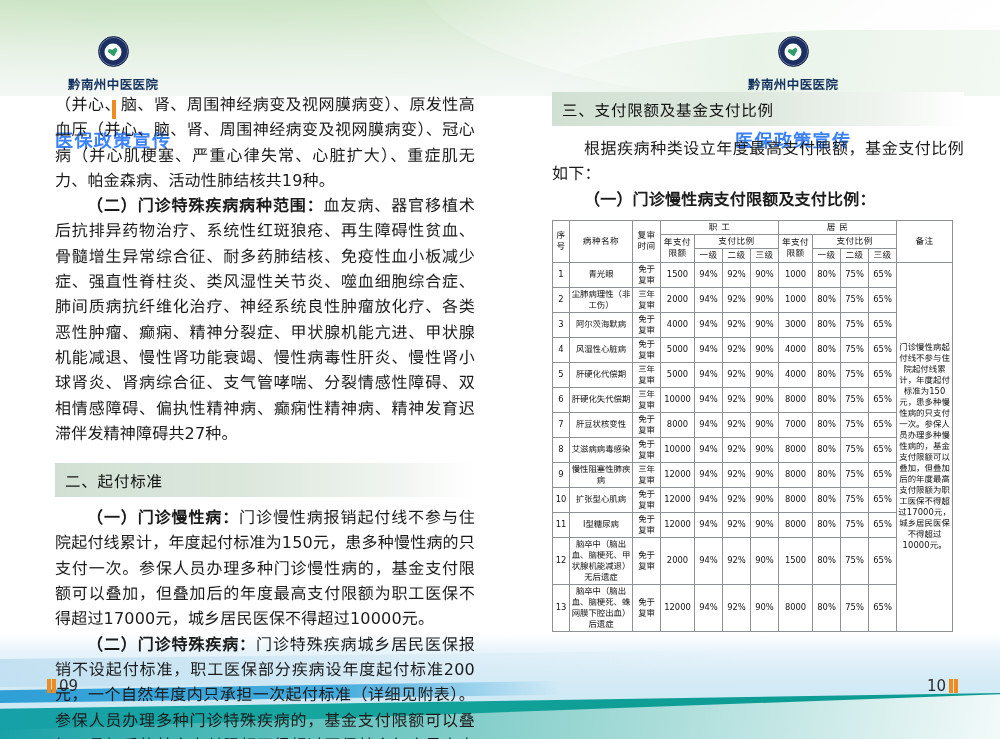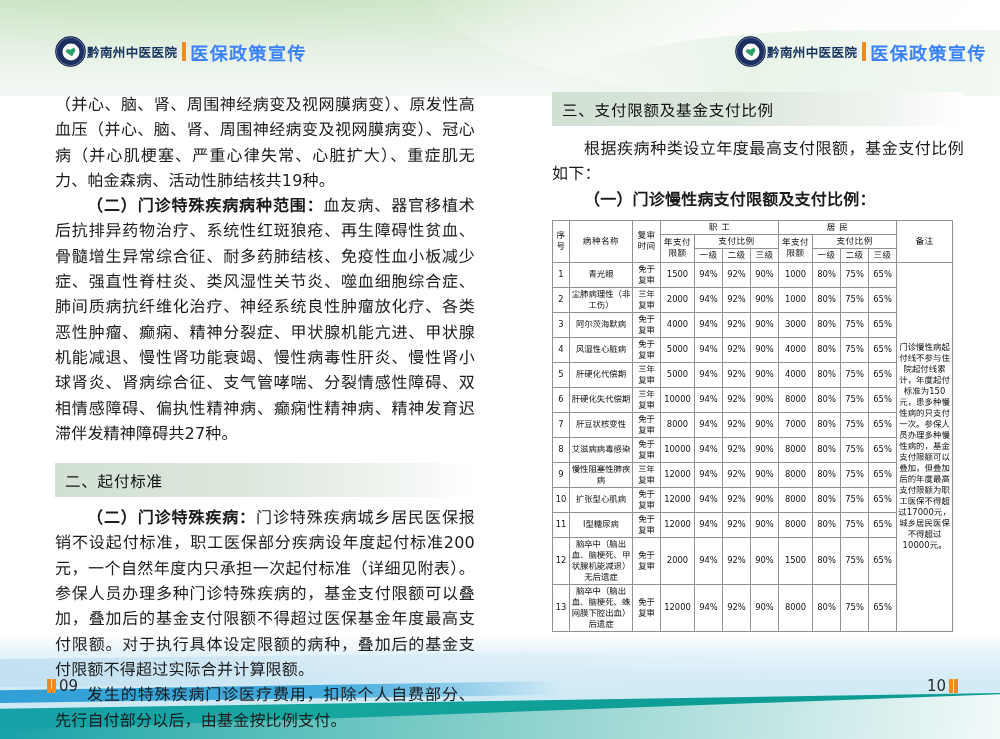--- a/index.html
+++ b/index.html
@@ -83,22 +83,23 @@
     width: 1000px; height: 40px;
     background: linear-gradient(100deg, rgba(190,222,240,.85) 0%, rgba(214,235,246,.55) 45%, rgba(255,255,255,0) 75%);
     clip-path: polygon(0 30%, 100% 0%, 100% 80%, 0 100%);
   }
 
   
   .brand {
     position: absolute;
     display: flex;
     align-items: center;
-    gap: 1px;
+    gap: 7px;
     white-space: nowrap;
+    flex-direction: column;
   }
   .brand-left  { left: 55px;  top: 36px; }
   .brand-right { left: 735px; top: 36px; }
 
   .brand-logo {
     width: 29px; height: 29px;
     border-radius: 50%;
     background: radial-gradient(circle at 50% 50%, #ffffff 0 34%, #1b2f63 36% 100%);
     border: 1px solid #16264f;
     position: relative;
@@ -281,20 +282,21 @@
   <div class="col col-left">
 
     <p class="body-text">（并心、脑、肾、周围神经病变及视网膜病变）、原发性高血压（并心、脑、肾、周围神经病变及视网膜病变）、冠心病（并心肌梗塞、严重心律失常、心脏扩大）、重症肌无力、帕金森病、活动性肺结核共19种。</p>
 
     <p class="body-text indent"><b>（二）门诊特殊疾病病种范围：</b><span>血友病、器官移植术后抗排异药物治疗、系统性红斑狼疮、再生障碍性贫血、骨髓增生异常综合征、耐多药肺结核、免疫性血小板减少症、强直性脊柱炎、类风湿性关节炎、噬血细胞综合症、肺间质病抗纤维化治疗、神经系统良性肿瘤放化疗、各类恶性肿瘤、癫痫、精神分裂症、甲状腺机能亢进、甲状腺机能减退、慢性肾功能衰竭、慢性病毒性肝炎、慢性肾小球肾炎、肾病综合征、支气管哮喘、分裂情感性障碍、双相情感障碍、偏执性精神病、癫痫性精神病、精神发育迟滞伴发精神障碍共27种。</span></p>
 
     <div class="section-head">
       <span class="section-head-title">二、起付标准</span>
     </div>
 
+    <p class="body-text indent"><b>（一）门诊慢性病：</b><span>门诊慢性病报销起付线不参与住院起付线累计，年度起付标准为150元，患多种慢性病的只支付一次。参保人员办理多种门诊慢性病的，基金支付限额可以叠加，但叠加后的年度最高支付限额为职工医保不得超过17000元，城乡居民医保不得超过10000元。</span></p>
 
     <p class="body-text indent"><b>（二）门诊特殊疾病：</b><span>门诊特殊疾病城乡居民医保报销不设起付标准，职工医保部分疾病设年度起付标准200元，一个自然年度内只承担一次起付标准（详细见附表）。参保人员办理多种门诊特殊疾病的，基金支付限额可以叠加，叠加后的基金支付限额不得超过医保基金年度最高支付限额。对于执行具体设定限额的病种，叠加后的基金支付限额不得超过实际合并计算限额。</span></p>
 
     <p class="body-text indent">发生的特殊疾病门诊医疗费用，扣除个人自费部分、先行自付部分以后，由基金按比例支付。</p>
   </div>
 
   <div class="col col-right">
 
     <div class="section-head">
       <span class="section-head-title">三、支付限额及基金支付比例</span>

